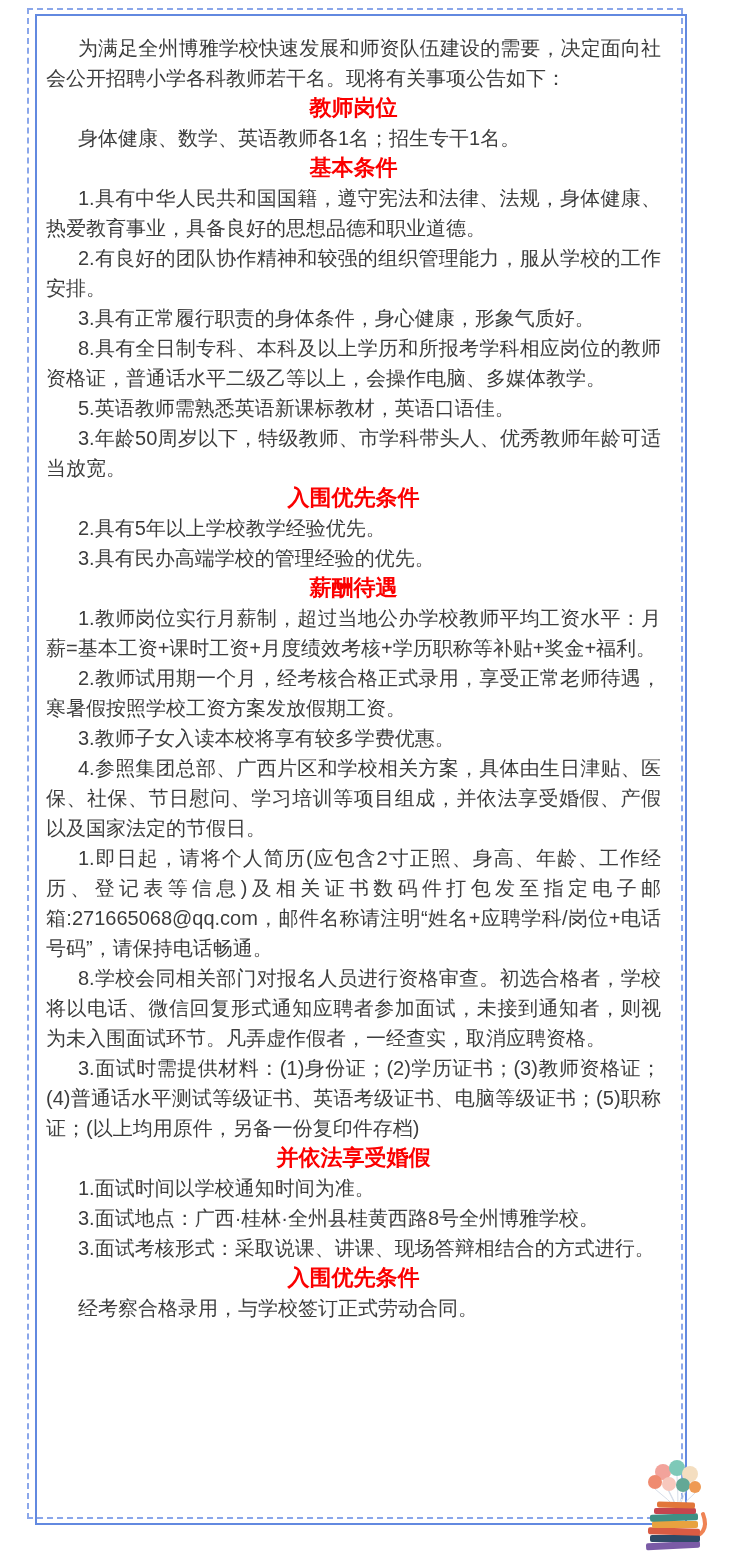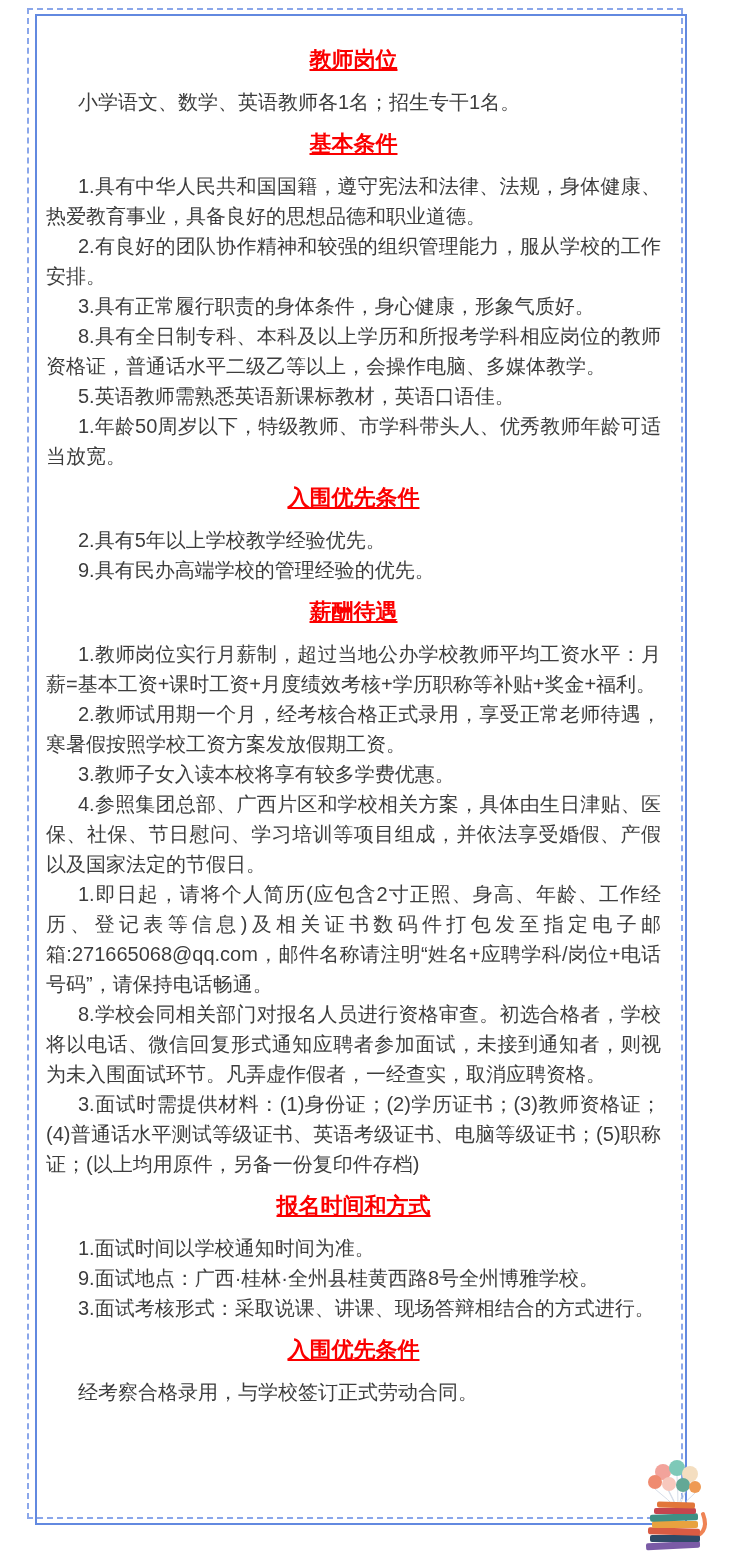--- a/index.html
+++ b/index.html
@@ -21,76 +21,77 @@
     box-sizing:border-box;
   }
   .content{
     position:absolute;left:46px;top:33px;width:615px;
     font-size:20px;line-height:30px;
     color:var(--body-color,#3d3d3d);
     text-align:justify;
   }
   .para{margin:0;text-indent:1.6em;}
   .heading{
-    margin:12px;font-size:22px;line-height:30px;font-weight:bold;
+    margin:0;font-size:22px;line-height:30px;font-weight:bold;
     color:var(--heading-color,#fb0000);
-    text-align:center;text-indent:0;text-decoration:underline;
+    text-align:center;text-indent:0;
   }
   .illustration{
     position:absolute;left:633px;top:1458px;width:84px;height:96px;
     z-index:5;
   }
 </style>
 </head>
 <body style="--frame-dashed: #8ba7ea; --frame-solid: #6289e0; --body-color: #3d3d3d; --heading-color: #fb0000;">
 
 <div class="frame-dashed"></div>
 <div class="frame-solid"></div>
 
 <div class="content">
+  <p class="para">为满足全州博雅学校快速发展和师资队伍建设的需要，决定面向社会公开招聘小学各科教师若干名。现将有关事项公告如下：</p>
   <div id="sections">
   <section>
     <h2 class="heading">教师岗位</h2>
-  <p class="para">小学语文、数学、英语教师各1名；招生专干1名。</p>
+  <p class="para">身体健康、数学、英语教师各1名；招生专干1名。</p>
       </section>
 
   <section>
     <h2 class="heading">基本条件</h2>
   <p class="para">1.具有中华人民共和国国籍，遵守宪法和法律、法规，身体健康、热爱教育事业，具备良好的思想品德和职业道德。</p>
         <p class="para">2.有良好的团队协作精神和较强的组织管理能力，服从学校的工作安排。</p>
         <p class="para">3.具有正常履行职责的身体条件，身心健康，形象气质好。</p>
         <p class="para">8.具有全日制专科、本科及以上学历和所报考学科相应岗位的教师资格证，普通话水平二级乙等以上，会操作电脑、多媒体教学。</p>
         <p class="para">5.英语教师需熟悉英语新课标教材，英语口语佳。</p>
-        <p class="para">1.年龄50周岁以下，特级教师、市学科带头人、优秀教师年龄可适当放宽。</p>
+        <p class="para">3.年龄50周岁以下，特级教师、市学科带头人、优秀教师年龄可适当放宽。</p>
       </section>
 
   <section>
     <h2 class="heading">入围优先条件</h2>
         <p class="para">2.具有5年以上学校教学经验优先。</p>
-        <p class="para">9.具有民办高端学校的管理经验的优先。</p>
+        <p class="para">3.具有民办高端学校的管理经验的优先。</p>
       </section>
 
   <section>
     <h2 class="heading">薪酬待遇</h2>
   <p class="para">1.教师岗位实行月薪制，超过当地公办学校教师平均工资水平：月薪=基本工资+课时工资+月度绩效考核+学历职称等补贴+奖金+福利。</p>
         <p class="para">2.教师试用期一个月，经考核合格正式录用，享受正常老师待遇，寒暑假按照学校工资方案发放假期工资。</p>
         <p class="para">3.教师子女入读本校将享有较多学费优惠。</p>
         <p class="para">4.参照集团总部、广西片区和学校相关方案，具体由生日津贴、医保、社保、节日慰问、学习培训等项目组成，并依法享受婚假、产假以及国家法定的节假日。</p>
       </section>
 
   <section>
   <p class="para">1.即日起，请将个人简历(应包含2寸正照、身高、年龄、工作经历、登记表等信息)及相关证书数码件打包发至指定电子邮箱:271665068@qq.com，邮件名称请注明“姓名+应聘学科/岗位+电话号码”，请保持电话畅通。</p>
         <p class="para">8.学校会同相关部门对报名人员进行资格审查。初选合格者，学校将以电话、微信回复形式通知应聘者参加面试，未接到通知者，则视为未入围面试环节。凡弄虚作假者，一经查实，取消应聘资格。</p>
         <p class="para">3.面试时需提供材料：(1)身份证；(2)学历证书；(3)教师资格证；(4)普通话水平测试等级证书、英语考级证书、电脑等级证书；(5)职称证；(以上均用原件，另备一份复印件存档)</p>
       </section>
 
   <section>
-    <h2 class="heading">报名时间和方式</h2>
+    <h2 class="heading">并依法享受婚假</h2>
   <p class="para">1.面试时间以学校通知时间为准。</p>
-        <p class="para">9.面试地点：广西·桂林·全州县桂黄西路8号全州博雅学校。</p>
+        <p class="para">3.面试地点：广西·桂林·全州县桂黄西路8号全州博雅学校。</p>
         <p class="para">3.面试考核形式：采取说课、讲课、现场答辩相结合的方式进行。</p>
       </section>
 
   <section>
     <h2 class="heading">入围优先条件</h2>
   <p class="para">经考察合格录用，与学校签订正式劳动合同。</p>
       </section>
 </div>
 </div>
 

